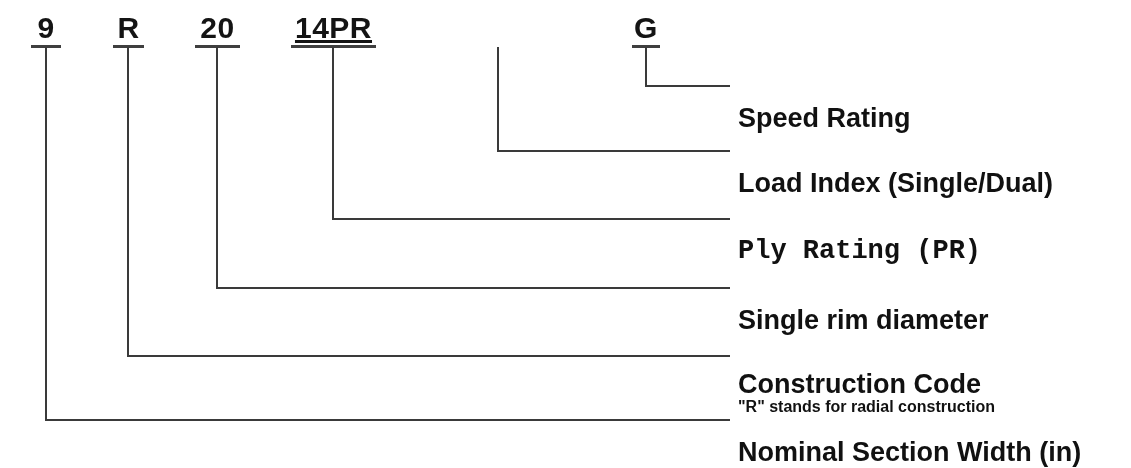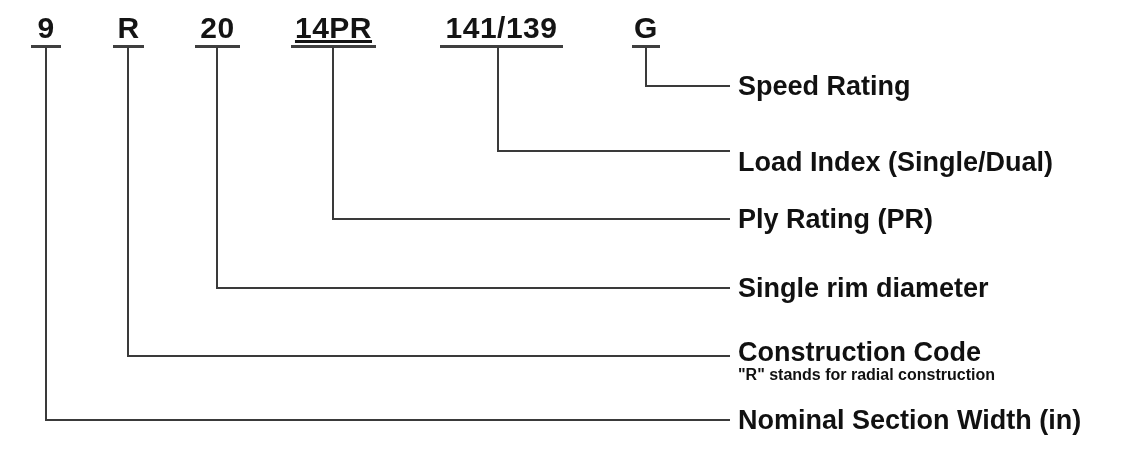--- a/index.html
+++ b/index.html
@@ -43,54 +43,54 @@
     stroke-width: 2;
   }
   .label {
     position: absolute;
     left: 738px;
     font-size: 27px;
     font-weight: bold;
     color: #111111;
     line-height: 32px;
     white-space: nowrap;
+    margin-top: 32px;
   }
   .label-note {
     font-size: 16px;
     font-weight: bold;
     line-height: 18px;
     color: #111111;
     white-space: nowrap;
     margin-top: -2px;
   }
 </style>
 </head>
 <body>
 
 <div class="canvas">
 
   <div class="code-item" style="left:31px;  width:30px;">9</div>
   <div class="code-item" style="left:113px; width:31px;">R</div>
   <div class="code-item" style="left:195px; width:45px;">20</div>
   <div class="code-item" style="left:291px; width:85px;text-decoration:underline;">14PR</div>
-  <div class="code-item" style="left:440px; width:123px;">141/139</div>
   <div class="code-item" style="left:632px; width:28px;">G</div>
 
   <svg class="connector-svg" viewBox="0 0 1131 468" aria-hidden="true">
     <polyline points="646,47 646,86 730,86"></polyline>
     <polyline points="498,47 498,151 730,151"></polyline>
     <polyline points="333,47 333,219 730,219"></polyline>
     <polyline points="217,47 217,288 730,288"></polyline>
     <polyline points="128,47 128,356 730,356"></polyline>
     <polyline points="46,47 46,420 730,420"></polyline>
   </svg>
 
   <div class="label" style="top:70px;">Speed Rating</div>
-  <div class="label" style="top:146px;">Load Index (Single/Dual)</div>
-  <div class="label" style="top:203px;">Ply Rating (PR)</div>
+  <div class="label" style="top:135px;">Load Index (Single/Dual)</div>
+  <div class="label" style="top:203px;font-family:Liberation Mono, monospace;">Ply Rating (PR)</div>
   <div class="label" style="top:272px;">Single rim diameter</div>
 
   <div class="label" style="top:336px;">
     <div>Construction Code</div>
     <div class="label-note">"R" stands for radial construction</div>
   </div>
 
   <div class="label" style="top:404px;">Nominal Section Width (in)</div>
 
 </div>

